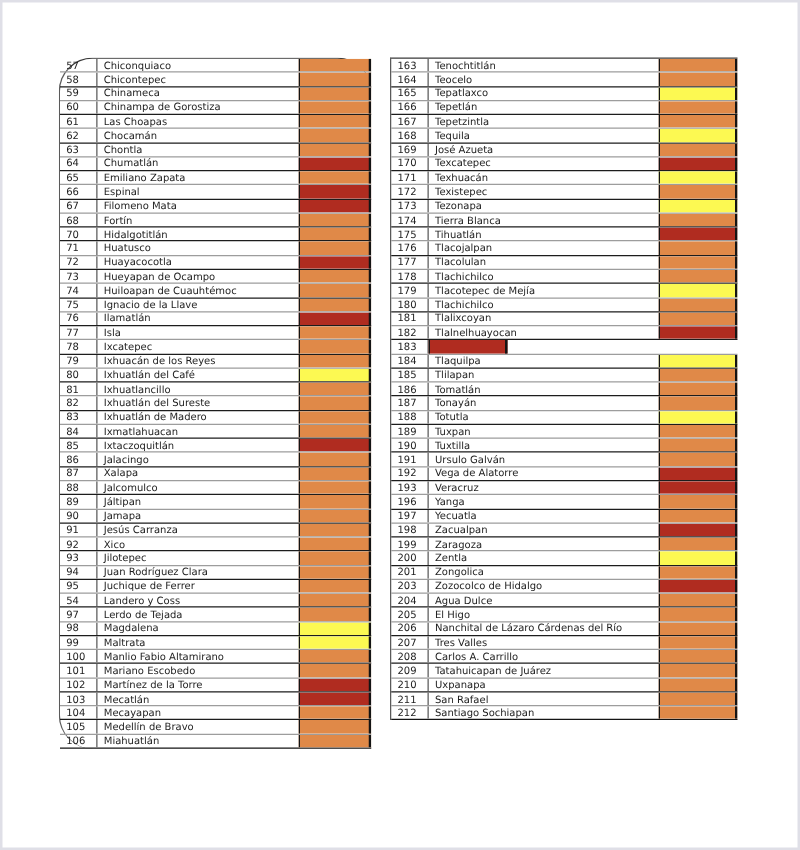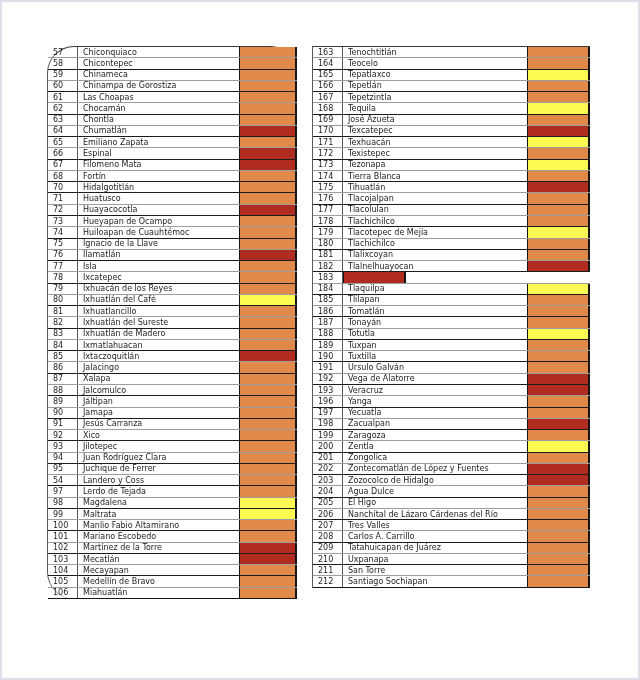--- a/index.html
+++ b/index.html
@@ -496,25 +496,20 @@
       <div class="row dark">
         <div class="cell num">200</div>
         <div class="cell name">Zentla</div>
         <div class="cell swatch" style="background: rgb(252, 249, 82);"></div>
       </div>
       <div class="row">
         <div class="cell num">201</div>
         <div class="cell name">Zongolica</div>
         <div class="cell swatch" style="background: rgb(224, 137, 72);"></div>
       </div>
-      <div class="row dark">
-        <div class="cell num">202</div>
-        <div class="cell name">Zontecomatlán de López y Fuentes</div>
-        <div class="cell swatch" style="background: rgb(176, 44, 32);"></div>
-      </div>
       <div class="row">
         <div class="cell num">203</div>
         <div class="cell name">Zozocolco de Hidalgo</div>
         <div class="cell swatch" style="background: rgb(176, 44, 32);"></div>
       </div>
       <div class="row dark">
         <div class="cell num">204</div>
         <div class="cell name">Agua Dulce</div>
         <div class="cell swatch" style="background: rgb(224, 137, 72);"></div>
       </div>
@@ -543,21 +538,21 @@
         <div class="cell name">Tatahuicapan de Juárez</div>
         <div class="cell swatch" style="background: rgb(224, 137, 72);"></div>
       </div>
       <div class="row dark">
         <div class="cell num">210</div>
         <div class="cell name">Uxpanapa</div>
         <div class="cell swatch" style="background: rgb(224, 137, 72);"></div>
       </div>
       <div class="row">
         <div class="cell num">211</div>
-        <div class="cell name">San Torre</div>
+        <div class="cell name">San Rafael</div>
         <div class="cell swatch" style="background: rgb(224, 137, 72);"></div>
       </div>
       <div class="row dark">
         <div class="cell num">212</div>
         <div class="cell name">Santiago Sochiapan</div>
         <div class="cell swatch" style="background: rgb(224, 137, 72);"></div>
       </div>
     </div>
 </div>
 

